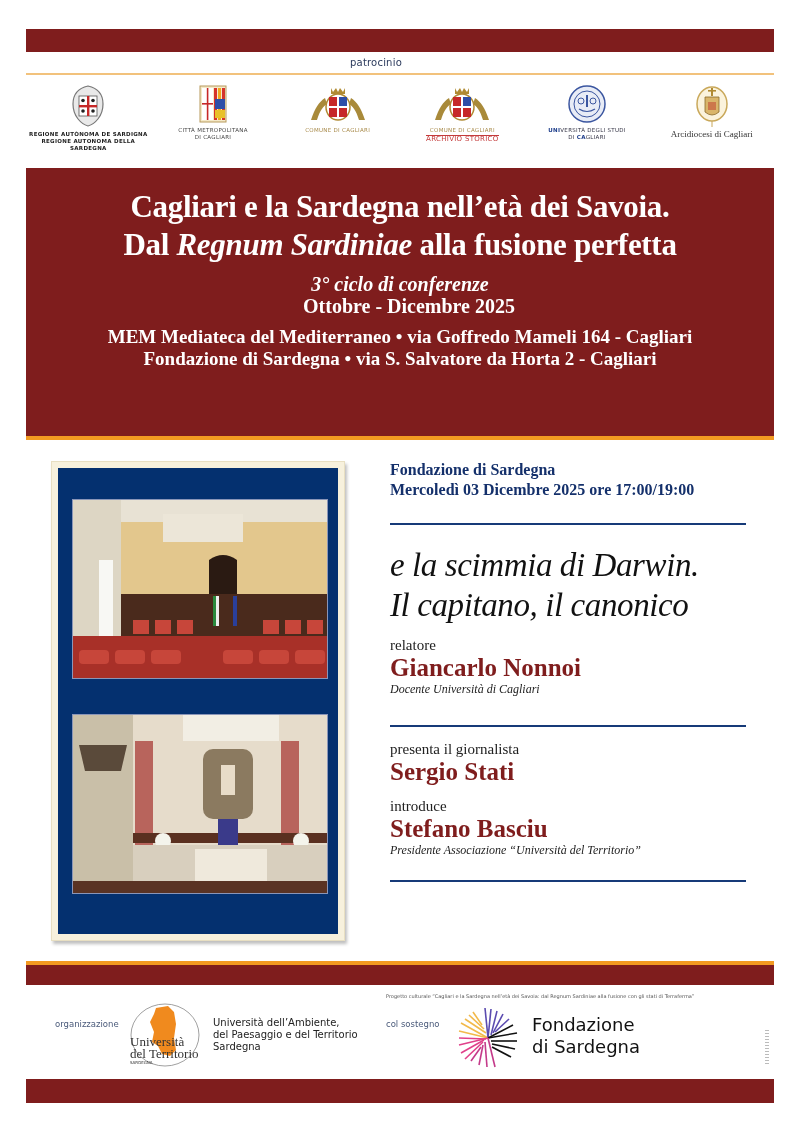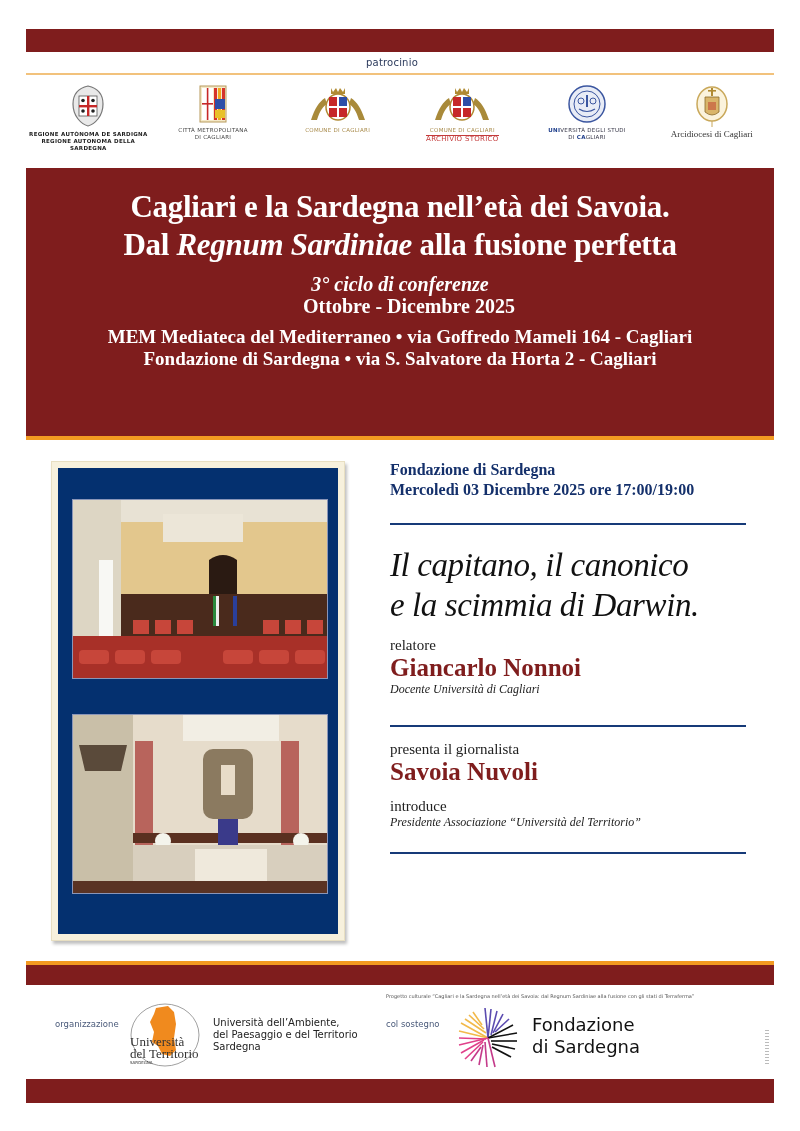--- a/index.html
+++ b/index.html
@@ -1,21 +1,21 @@
 <!DOCTYPE html>
 <html><head>
 <meta charset="utf-8">
 <style>
   * { box-sizing: border-box; margin: 0; padding: 0; }
   html, body { width: 800px; height: 1131px; background: #ffffff; overflow: hidden; }
   body { position: relative; font-family: "Liberation Serif", "DejaVu Serif", serif; color: #1a1a1a; }
 
   .navy { background: #7f1d1d; }
   .bar-top { position: absolute; left: 26px; top: 29px; width: 748px; height: 23px; }
-  .patrocinio { position: absolute; left: 16px; top: 57px; width: 752px; text-align: center;
+  .patrocinio { position: absolute; left: 0; top: 57px; width: 752px; text-align: center;
     font-family: "DejaVu Sans", sans-serif; font-size: 10px; color: #2b3a5c; letter-spacing: 0.2px; }
   .orange-rule { position: absolute; left: 26px; top: 73px; width: 748px; height: 2px; background: #f2c27c; }
 
   .logos { position: absolute; left: 26px; top: 84px; width: 748px; height: 70px; display: flex; }
   .logo { flex: 1; display: flex; flex-direction: column; align-items: center; justify-content: flex-start; }
   .logo svg { display: block; }
   .logo-cap { margin-top: 3px; text-align: center; font-family: "DejaVu Sans", sans-serif; font-size: 5.5px;
     line-height: 7px; color: #444; letter-spacing: 0.3px; }
   .logo-cap.bold { font-weight: bold; color: #222; }
   .logo-cap.serif { font-family: "Liberation Serif", serif; font-size: 9px; letter-spacing: 0; color: #333; }
@@ -229,30 +229,31 @@
       </svg>
     </div>
   </div>
 </div>
 
 <div class="info">
   <div class="venue-name">Fondazione di Sardegna</div>
   <div class="venue-date">Mercoledì 03 Dicembre 2025 ore 17:00/19:00</div>
   <div class="rule" style="margin-top:23px;"></div>
   <div class="talk" style="margin-top:20px;">
+    <div>e la scimmia di Darwin.</div>
     <div>Il capitano, il canonico</div>
-    <div>e la scimmia di Darwin.</div>
   </div>
   <div class="role" style="margin-top:12px;">relatore</div>
   <div class="person">Giancarlo Nonnoi</div>
   <div class="affil">Docente Università di Cagliari</div>
   <div class="rule" style="margin-top:28px;"></div>
   <div class="role" style="margin-top:14px;">presenta il giornalista</div>
-  <div class="person">Savoia Nuvoli</div>
+  <div class="person">Sergio Stati</div>
   <div class="role" style="margin-top:12px;">introduce</div>
+  <div class="person">Stefano Basciu</div>
   <div class="affil">Presidente Associazione “Università del Territorio”</div>
   <div class="rule" style="margin-top:22px;"></div>
 </div>
 
 <div class="footer-orange"></div>
 <div class="footer-bar1 navy"></div>
 
 <div class="f-label" style="left:55px; top:1019px;">organizzazione</div>
 
 <div style="position:absolute; left:128px; top:1002px; width:74px; height:66px;">

